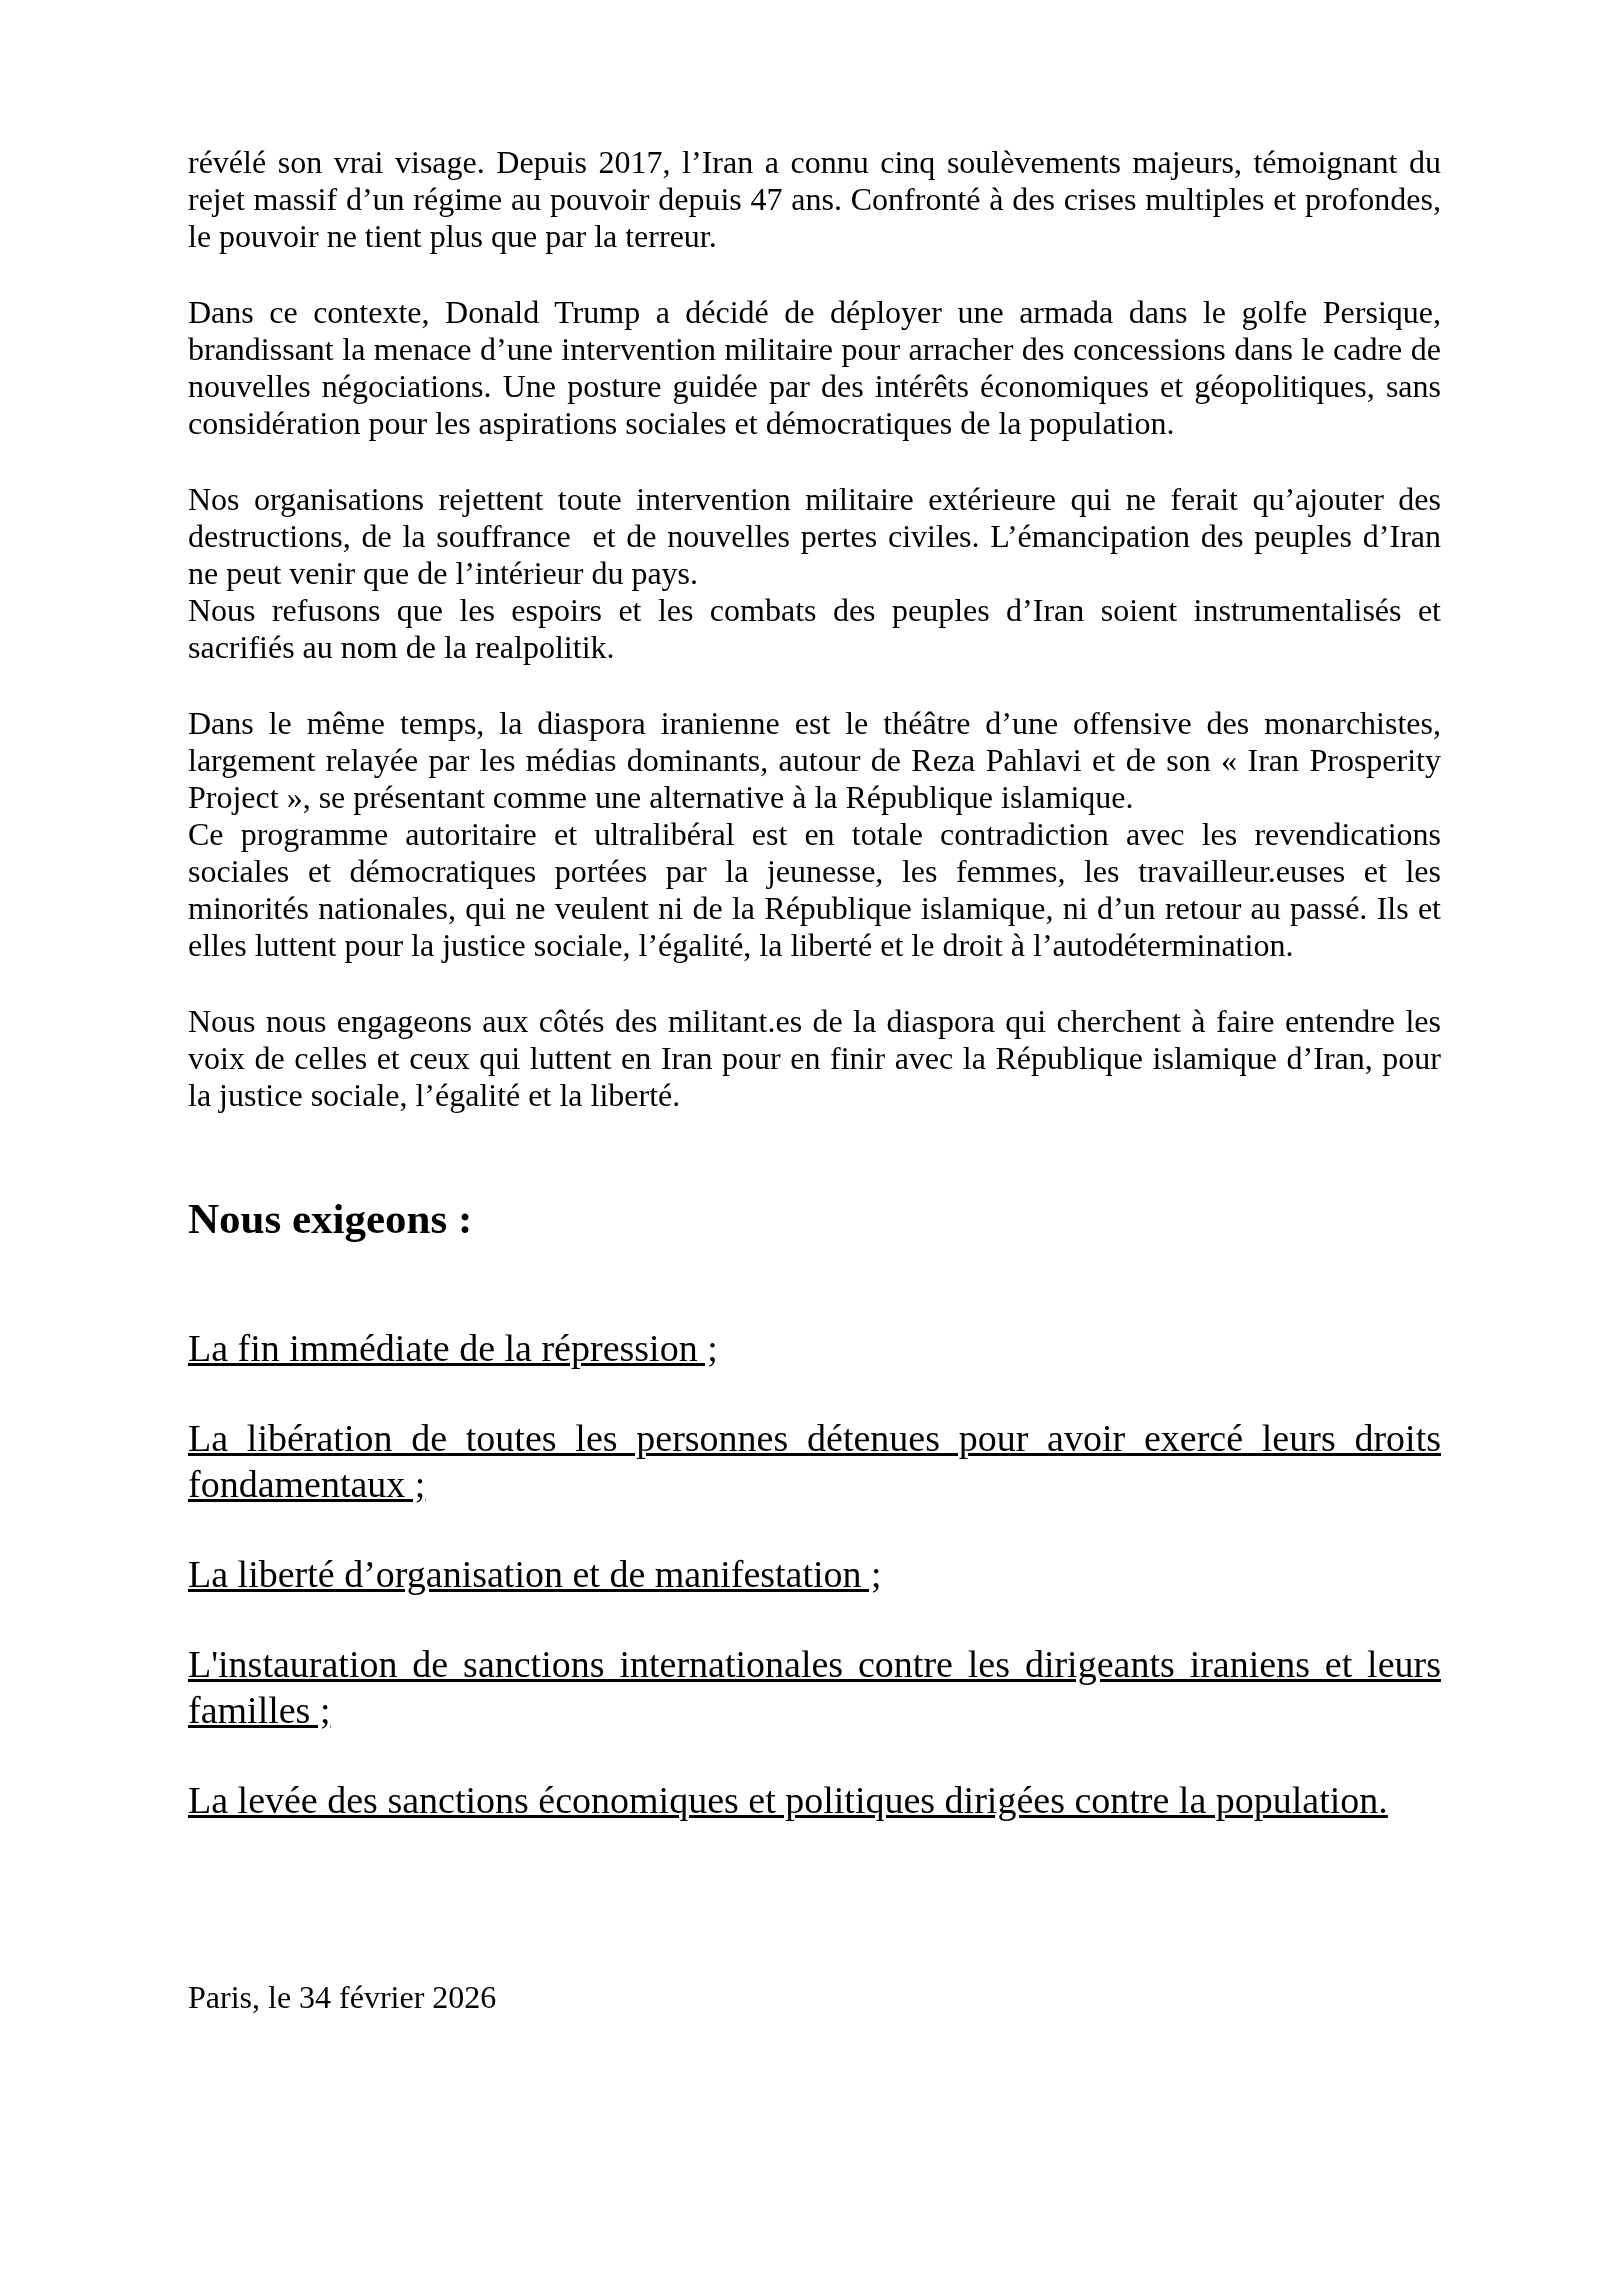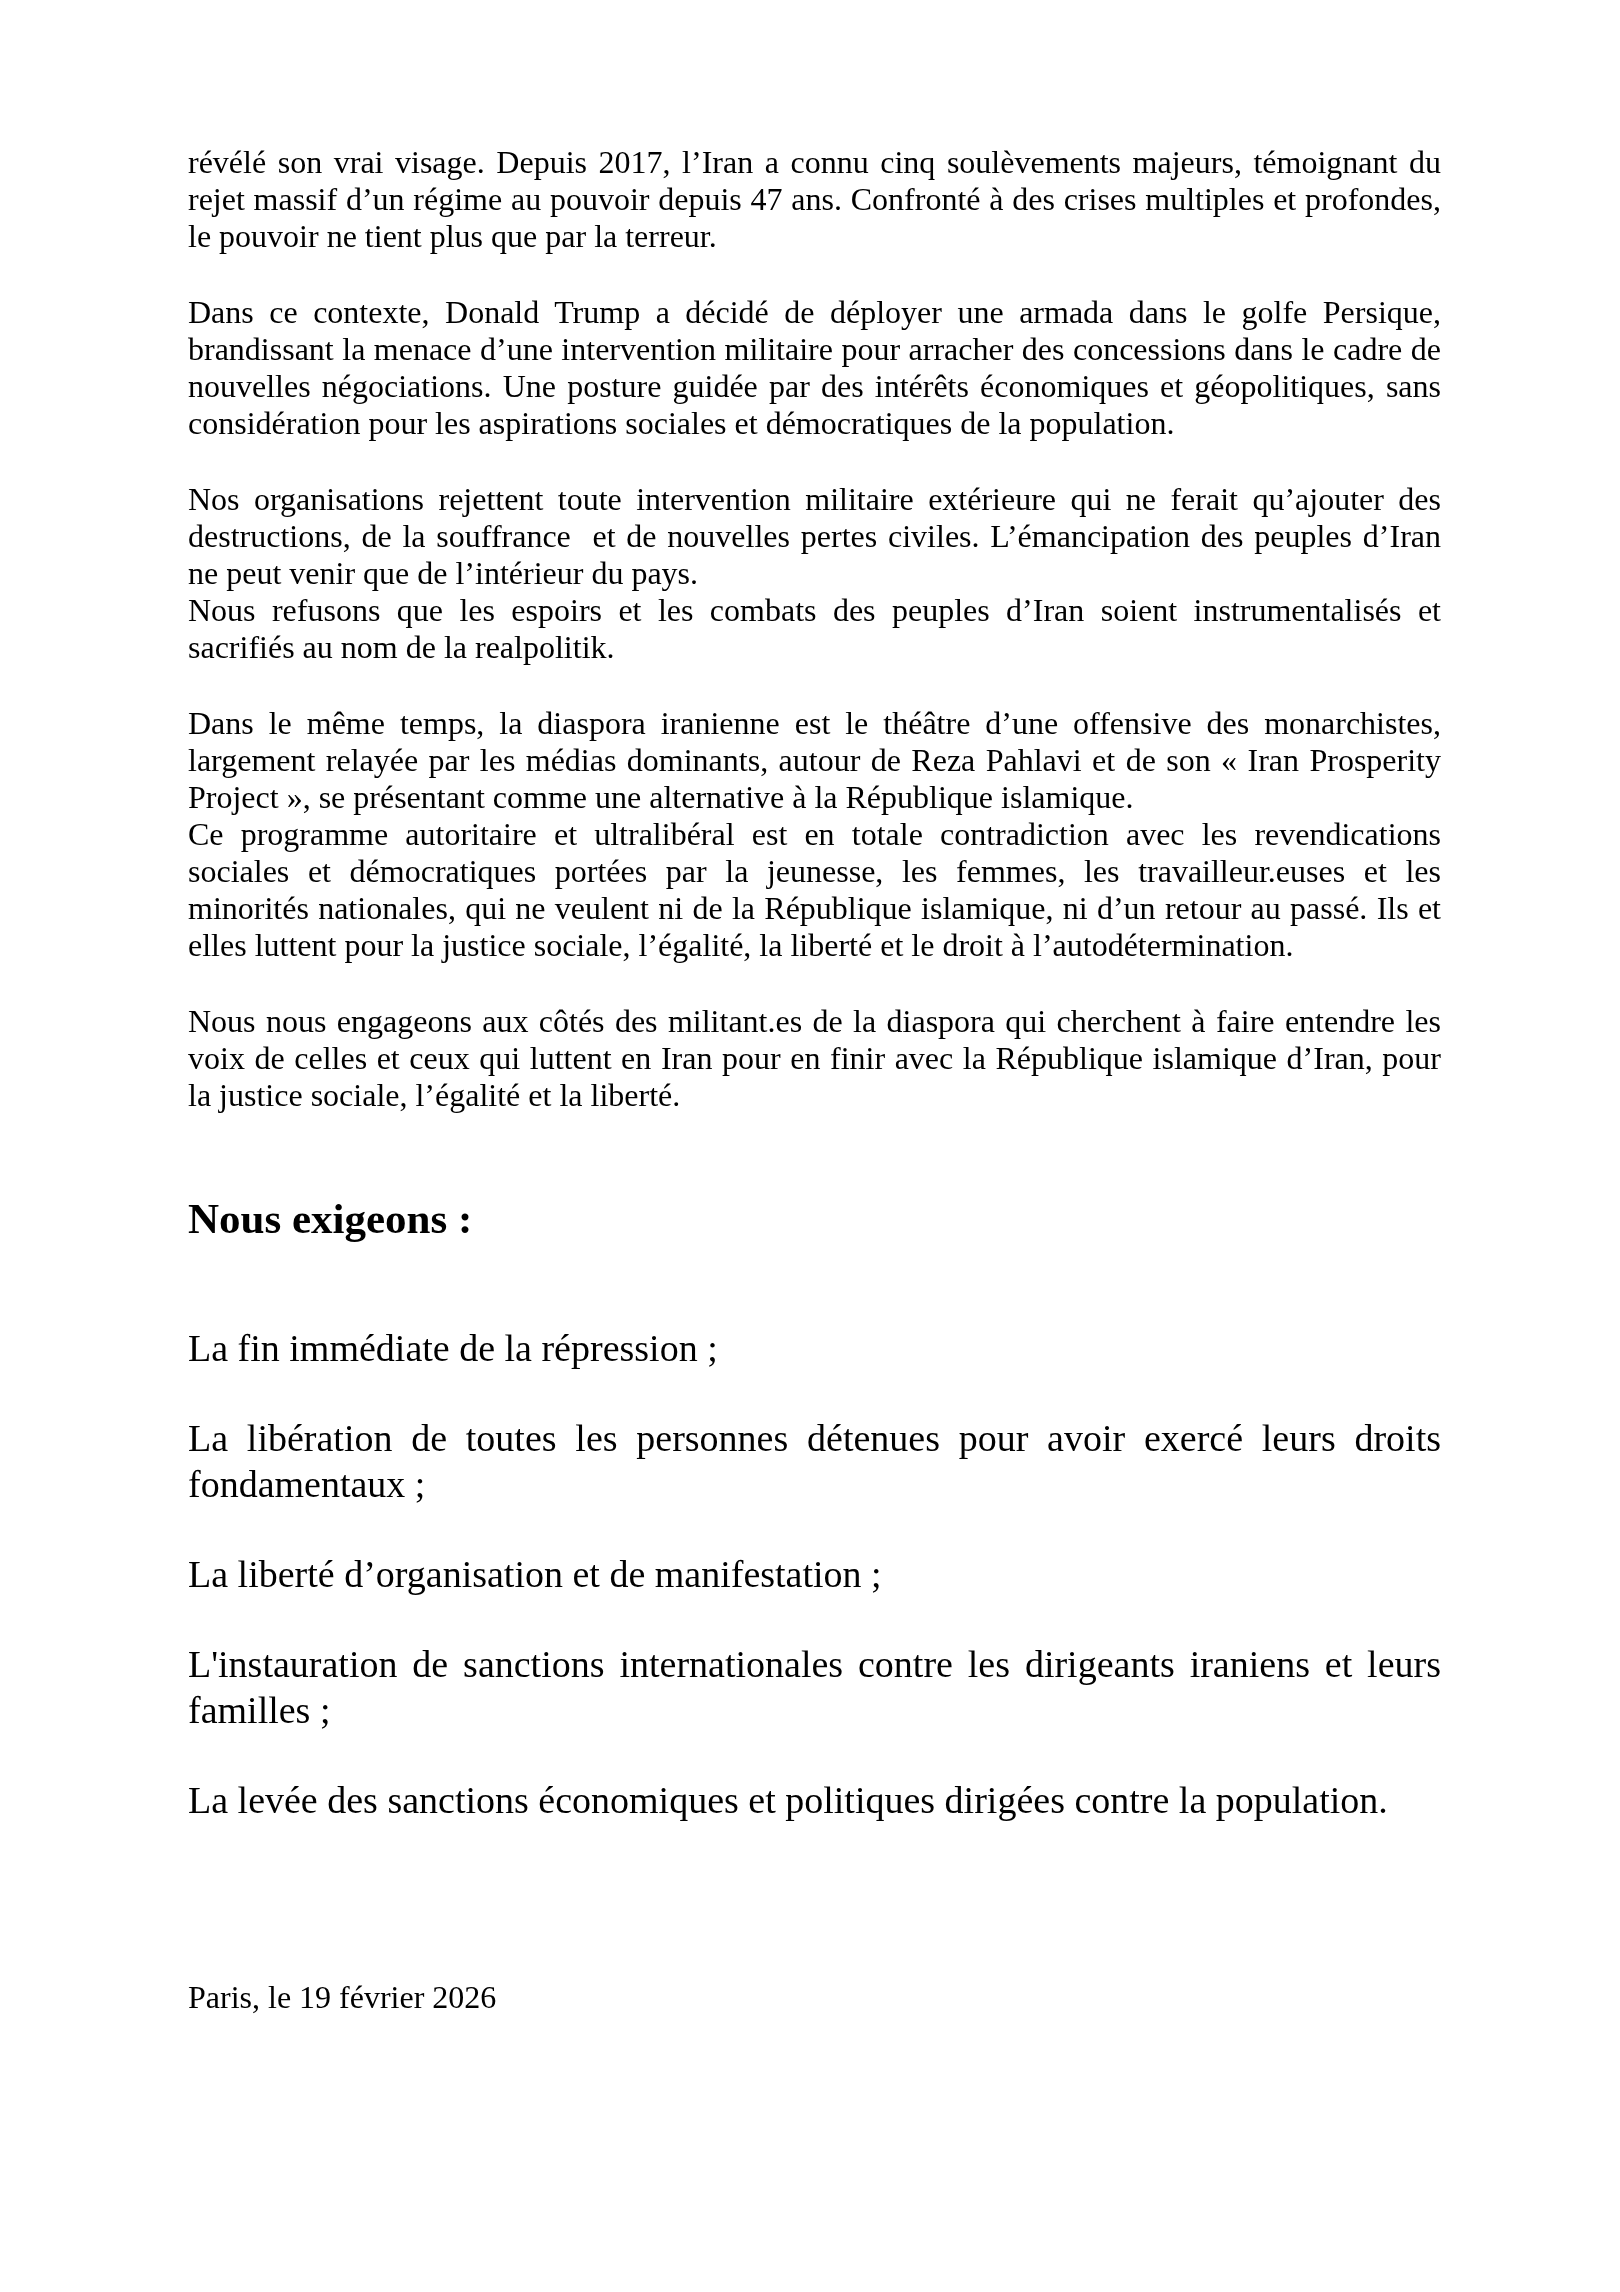--- a/index.html
+++ b/index.html
@@ -36,20 +36,21 @@
     margin: 80px 0 0 0;
   }
   .demands {
     margin-top: 81px;
   }
   p.demand {
     margin: 0 0 44px 0;
     font-size: 38px;
     line-height: 46px;
     text-align: justify;
+    text-decoration: underline;
   }
   p.dateline {
     margin: 156px 0 0 0;
     font-size: 32px;
     line-height: 37px;
   }
 </style>
 </head>
 <body>
 
@@ -79,17 +80,17 @@
 
   <section class="demands">
     <p class="demand">La fin immédiate de la répression&nbsp;;</p>
     <p class="demand">La libération de toutes les personnes détenues pour avoir exercé leurs droits fondamentaux&nbsp;;</p>
     <p class="demand">La liberté d’organisation et de manifestation&nbsp;;</p>
     <p class="demand">L'instauration de sanctions internationales contre les dirigeants iraniens et leurs familles&nbsp;;</p>
     <p class="demand">La levée des sanctions économiques et politiques dirigées contre la population.</p>
   </section>
 
   <footer>
-    <p class="dateline">Paris, le 19 février 2026</p>
+    <p class="dateline">Paris, le 34 février 2026</p>
   </footer>
 
 </main>
 
 
 </body></html>

